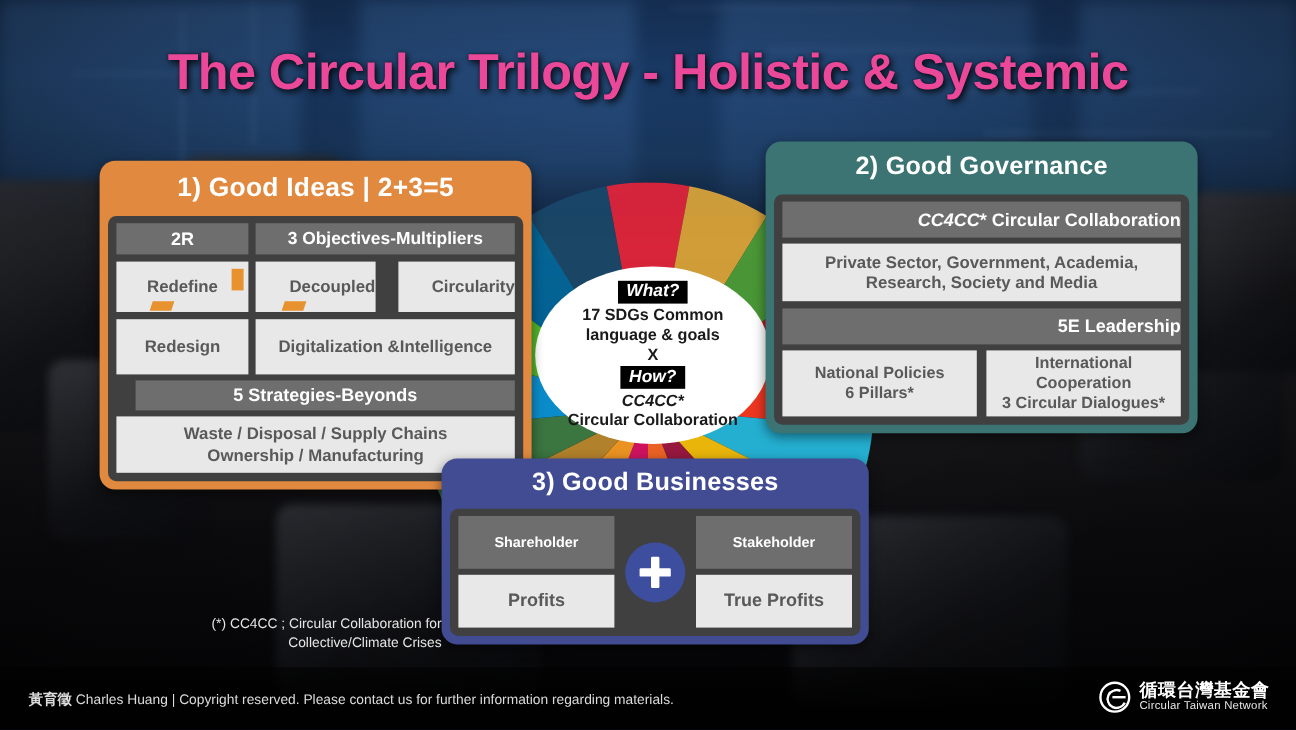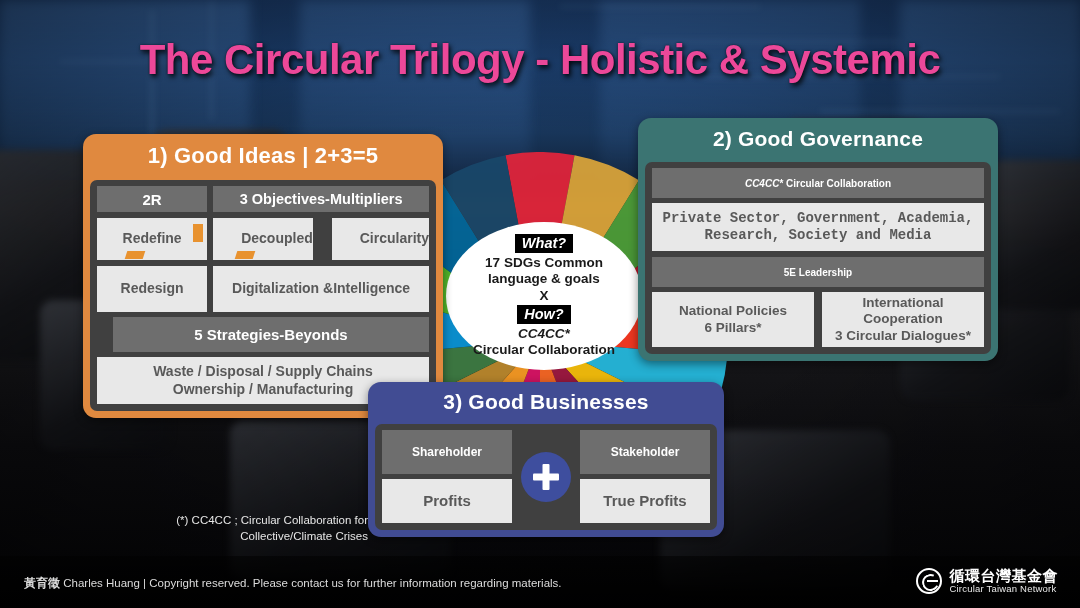--- a/index.html
+++ b/index.html
@@ -156,35 +156,35 @@
   .p1-row { display: flex; gap: 6px; }
   .p1-col-left  { width: 124px; }
   .p1-col-right { flex: 1; }
   .p1-hdr { height: 26px; font-size: 15px; }
   .p1-hdr.small { font-size: 14.5px; }
   .p1-val { height: 42px; font-size: 14px; }
   .p1-val2 { height: 46px; font-size: 14px; }
   .p1-split { display: flex; gap: 19px; }
   .p1-split > div { flex: 1; height: 42px; font-size: 14px; padding-left: 28px; }
   .p1-wide { height: 46px; font-size: 14px; }
-  .p1-foot-hdr { height: 35px; font-size: 15px; margin-left: 16px; }
+  .p1-foot-hdr { height: 25px; font-size: 15px; margin-left: 16px; }
   .p1-foot-val { height: 47px; font-size: 14px; }
   .mt6 { margin-top: 6px; }
   .mt5 { margin-top: 5px; }
 
   .mult {
     position: absolute;
     background: #E8922F;
     z-index: 3;
   }
 
   
-  .p2-hdr { height: 30px; font-size: 10px; }
+  .p2-hdr { height: 30px; font-size: 15px; justify-content: flex-end; }
   .p2-hdr em { font-style: italic; font-weight: bold; }
-  .p2-body { height: 48px; font-size: 14px; font-family: Liberation Mono, monospace; }
+  .p2-body { height: 48px; font-size: 14px; }
   .p2-split { display: flex; gap: 8px; }
   .p2-split > div { flex: 1; height: 55px; font-size: 13.5px; }
 
   
   .p3-grid { display: flex; align-items: stretch; }
   .p3-col { width: 130px; }
   .p3-mid { flex: 1; display: flex; align-items: center; justify-content: center; }
   .p3-hdr { height: 44px; font-size: 12px; }
   .p3-val { height: 44px; font-size: 15px; margin-top: 5px; }
   .plus-circle {

